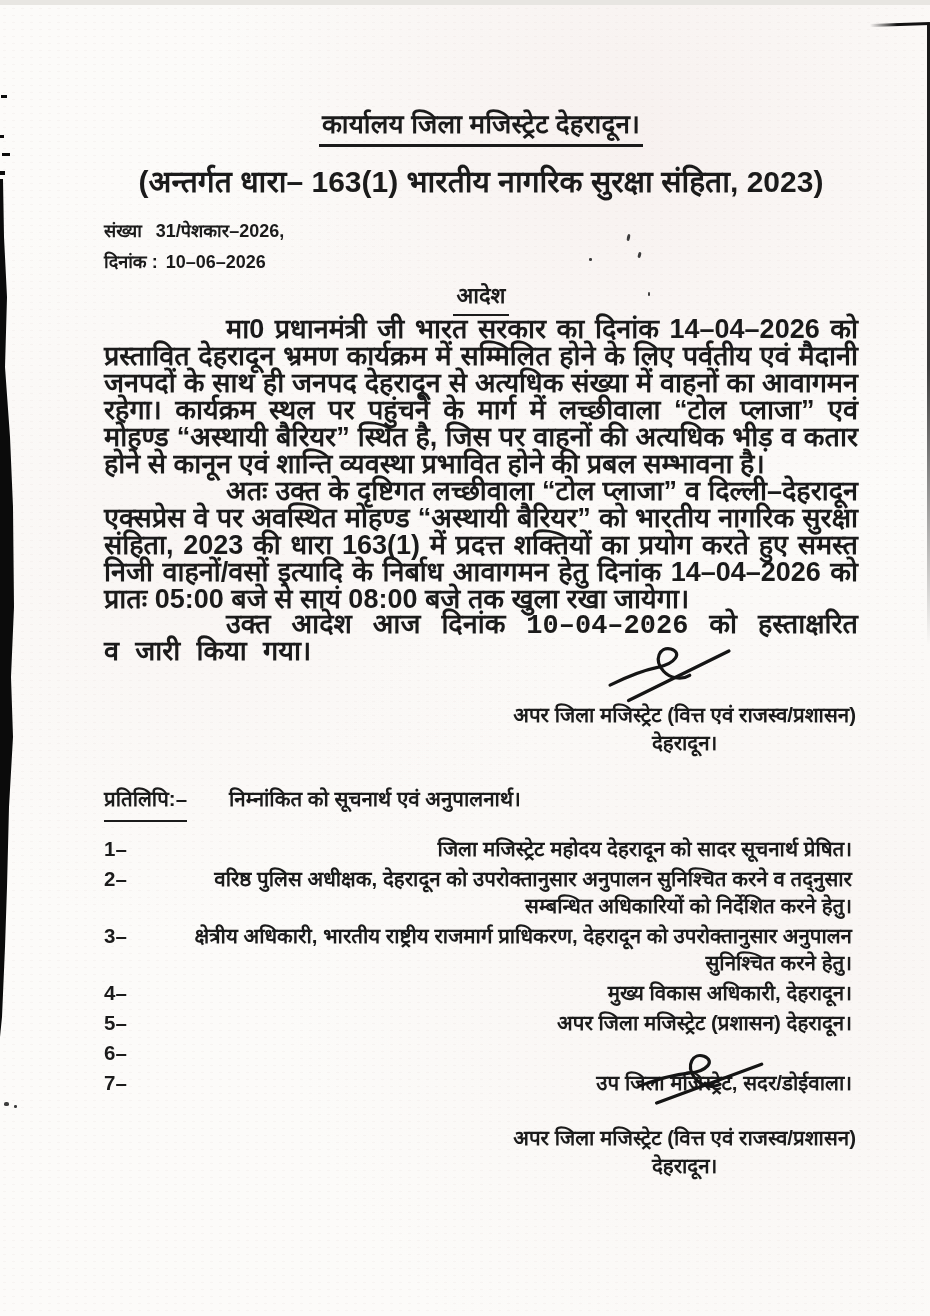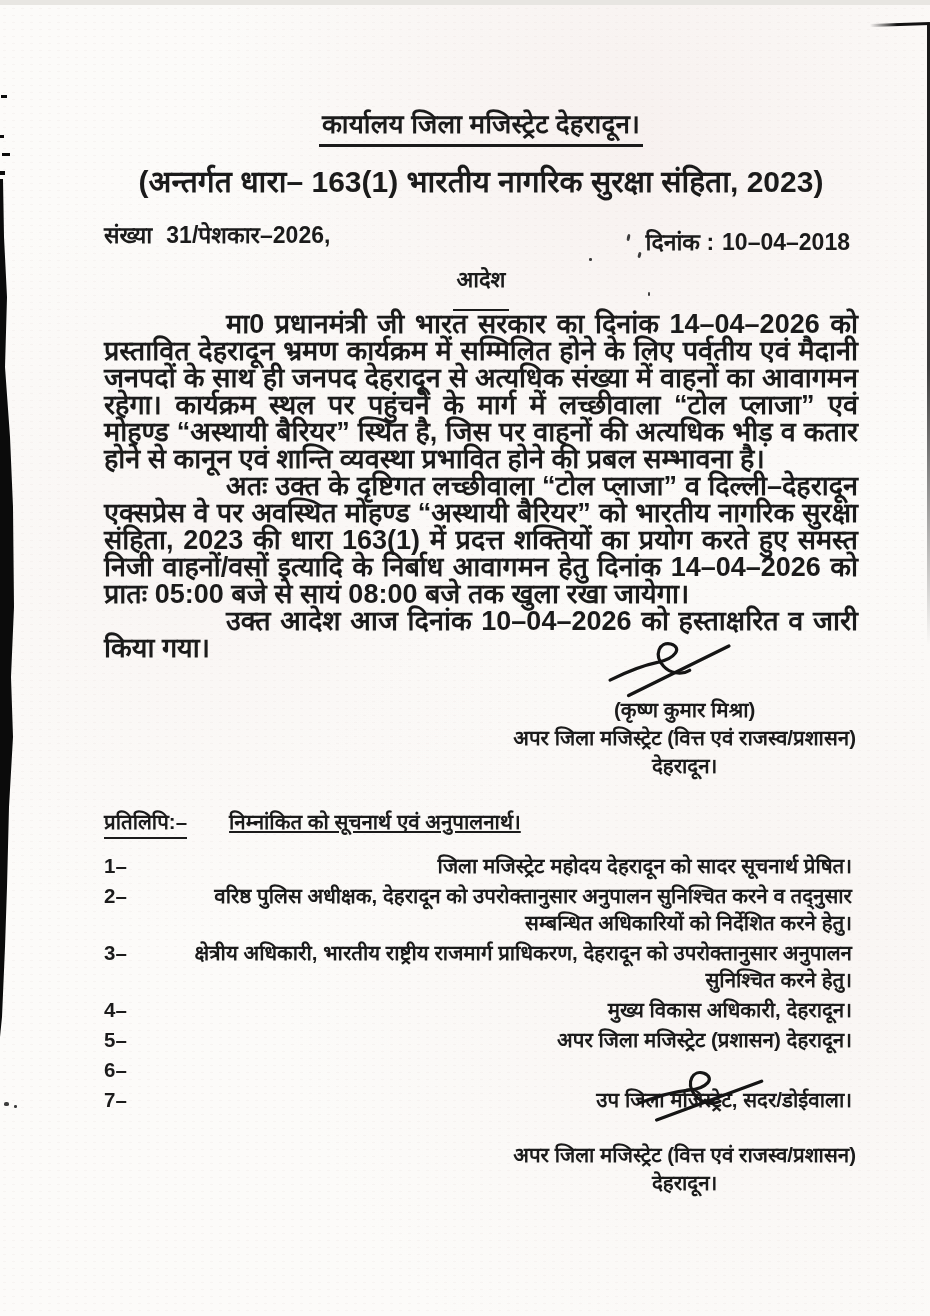--- a/index.html
+++ b/index.html
@@ -17,39 +17,39 @@
     background-size:auto,auto,auto,9px 7px;
     color:#1b1b1b;
     font-family:"Liberation Sans","DejaVu Sans",sans-serif;
     font-weight:700;
   }
   .content{position:absolute;left:104px;top:100px;width:754px;}
   .center{text-align:center;}
   .title{font-size:26px;letter-spacing:.2px;}
   .underlined{display:inline-block;border-bottom:3px solid #1b1b1b;padding:0 3px 3px;}
   .subtitle{font-size:30px;margin-top:13px;}
-  .meta-row{display:flex;justify-content:space-between;align-items:flex-end;font-size:23px;margin-top:17px;}
+  .meta-row{display:flex;justify-content:space-between;align-items:flex-start;font-size:18px;margin-top:17px;flex-direction:column;}
   .meta-left .val{margin-left:14px;}
   .meta-right{position:relative;top:7px;margin-right:8px;}
   .meta-right .val{margin-left:8px;}
   .order-head{text-align:center;margin-top:13px;font-size:22px;}
-  .order-head .underlined{border-bottom-width:2.5px;padding-bottom:16px;}
+  .order-head .underlined{border-bottom-width:2.5px;padding-bottom:5px;}
   p.body{font-size:27px;line-height:27px;text-align:justify;text-indent:122px;margin:0;}
   .p1{margin-top:11px;}
   .p2{margin-top:25px;}
-  .p3{margin-top:23px;}
+  .p3{margin-top:23px;font-family:Liberation Mono, monospace;}
   .sign-block{position:relative;margin-left:auto;width:max-content;max-width:420px;text-align:center;font-size:20.5px;line-height:28px;}
   .sign-top{margin-top:34px;margin-right:2px;}
   .sign-bottom{margin-top:28px;margin-right:2px;}
   .sig{position:absolute;left:50%;}
   .sign-top .sig{top:-60px;transform:translateX(-62%) rotate(-2deg);}
   .sign-bottom .sig{top:-76px;transform:translateX(-38%) rotate(4deg);}
   .copies-head{display:flex;align-items:baseline;margin-top:27px;font-size:20.5px;}
-  .copies-label{display:inline-block;border-bottom:2.5px solid #1b1b1b;padding-bottom:2px;}
-  .copies-intro{margin-left:42px;text-decoration:underline;}
+  .copies-label{display:inline-block;border-bottom:2.5px solid #1b1b1b;padding-bottom:8px;}
+  .copies-intro{margin-left:42px;}
   .copy-list{margin-top:13px;font-size:20.5px;line-height:27px;}
   .copy-row{display:grid;grid-template-columns:90px 1fr;margin-bottom:3px;}
   .copy-row .txt{text-align:right;padding-right:6px;}
   
   .artifact{position:absolute;}
   .tr-line{right:0;top:18px;width:60px;height:3px;
     background:linear-gradient(to right, rgba(20,20,20,0), #121212 45%);
     transform:rotate(-2deg);}
   .right-edge{right:0;top:20px;width:3px;height:620px;
     background:linear-gradient(to bottom,#171717,#3c3c3c 55%,rgba(70,70,70,0));}
@@ -84,38 +84,37 @@
       <span class="underlined">कार्यालय जिला मजिस्ट्रेट देहरादून।</span>
     </div>
 
     <div class="center subtitle">(अन्तर्गत धारा– 163(1) भारतीय नागरिक सुरक्षा संहिता, 2023)</div>
 
     <div class="meta-row">
       <div class="meta-left">
         <span>संख्या</span><span class="val">31/पेशकार–2026,</span>
       </div>
       <div class="meta-right">
-        <span>दिनांक :</span><span class="val">10–04–2018</span>
+        <span>दिनांक :</span><span class="val">10–06–2026</span>
       </div>
     </div>
 
     <div class="order-head">
       <span class="underlined">आदेश</span>
     </div>
 
     <p class="body p1">मा0 प्रधानमंत्री जी भारत सरकार का दिनांक 14–04–2026 को प्रस्तावित देहरादून भ्रमण कार्यक्रम में सम्मिलित होने के लिए पर्वतीय एवं मैदानी जनपदों के साथ ही जनपद देहरादून से अत्यधिक संख्या में वाहनों का आवागमन रहेगा। कार्यक्रम स्थल पर पहुंचने के मार्ग में लच्छीवाला “टोल प्लाजा” एवं मोहण्ड “अस्थायी बैरियर” स्थित है, जिस पर वाहनों की अत्यधिक भीड़ व कतार होने से कानून एवं शान्ति व्यवस्था प्रभावित होने की प्रबल सम्भावना है।</p>
     <p class="body p2">अतः उक्त के दृष्टिगत लच्छीवाला “टोल प्लाजा” व दिल्ली–देहरादून एक्सप्रेस वे पर अवस्थित मोहण्ड “अस्थायी बैरियर” को भारतीय नागरिक सुरक्षा संहिता, 2023 की धारा 163(1) में प्रदत्त शक्तियों का प्रयोग करते हुए समस्त निजी वाहनों/वसों इत्यादि के निर्बाध आवागमन हेतु दिनांक 14–04–2026 को प्रातः 05:00 बजे से सायं 08:00 बजे तक खुला रखा जायेगा।</p>
     <p class="body p3">उक्त आदेश आज दिनांक 10–04–2026 को हस्ताक्षरित व जारी किया गया।</p>
 
     <div class="sign-block sign-top">
       <svg class="sig" width="128" height="64" viewBox="0 0 128 64" aria-hidden="true">
         <path d="M4 42 C22 34 40 28 52 26 C70 23 78 12 66 8 C55 5 48 18 58 30 C64 37 75 40 84 35" fill="none" stroke="#151515" stroke-width="3.2" stroke-linecap="round"></path>
         <path d="M22 58 L124 12" fill="none" stroke="#151515" stroke-width="3.4" stroke-linecap="round"></path>
       </svg>
-      <div>(कृष्ण कुमार मिश्रा)</div>
       <div>अपर जिला मजिस्ट्रेट (वित्त एवं राजस्व/प्रशासन)</div>
       <div>देहरादून।</div>
     </div>
 
     <div class="copies-head">
       <span class="copies-label">प्रतिलिपि:–</span>
       <span class="copies-intro">निम्नांकित को सूचनार्थ एवं अनुपालनार्थ।</span>
     </div>
 
     <div class="copy-list">

